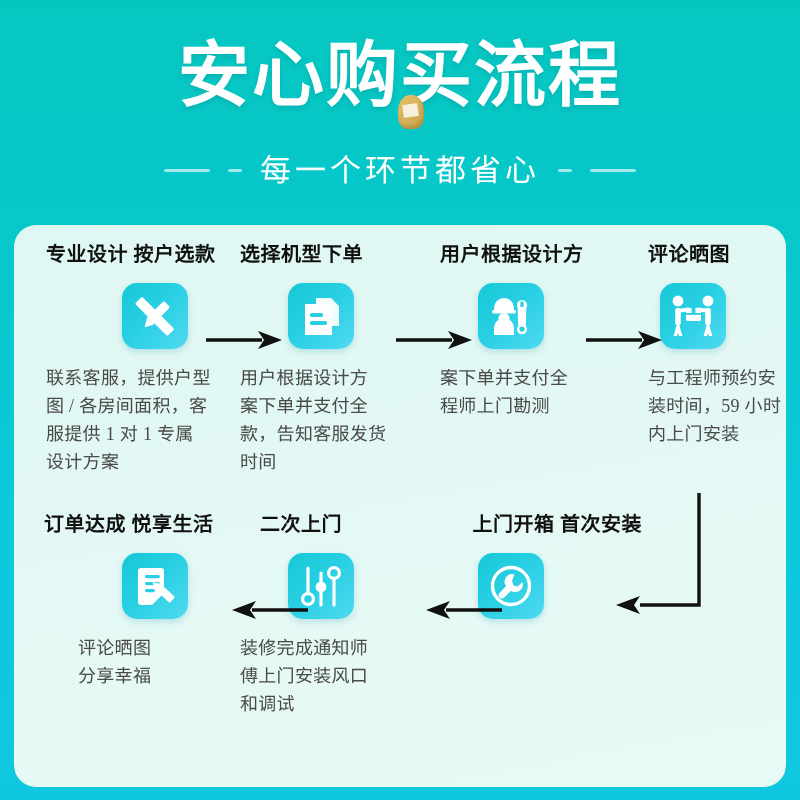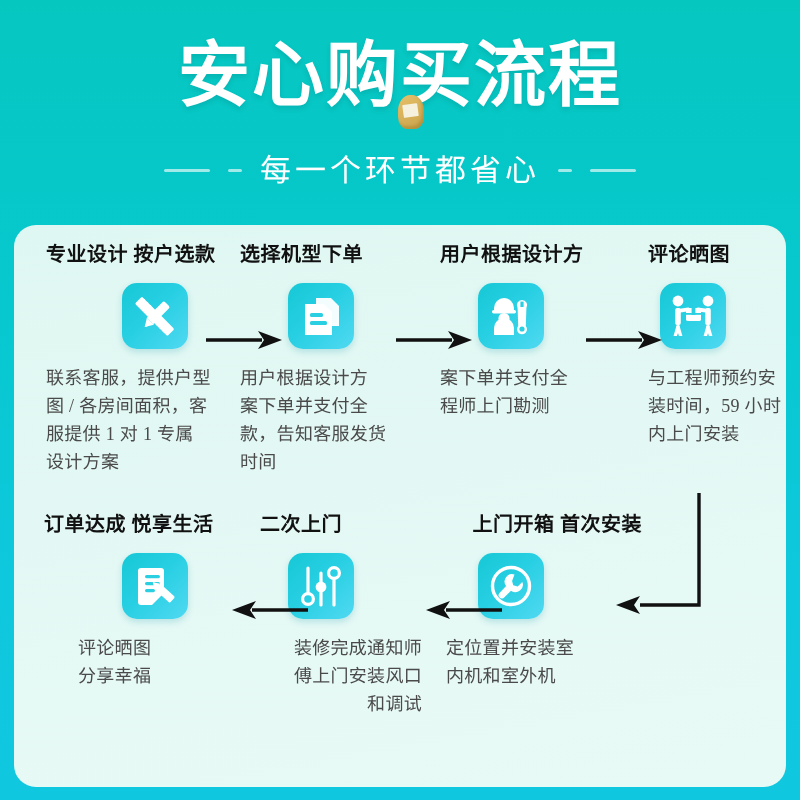--- a/index.html
+++ b/index.html
@@ -347,37 +347,35 @@
             <g stroke="#ffffff" stroke-width="3.2" fill="none" stroke-linecap="round">
               <path d="M20 15 V40"></path>
               <path d="M33 20 V52"></path>
               <path d="M46 26 V52"></path>
             </g>
             <circle cx="20" cy="46" r="5.4" fill="none" stroke="#ffffff" stroke-width="3.2"></circle>
             <circle cx="33" cy="34" r="5.4" fill="#ffffff"></circle>
             <circle cx="46" cy="20" r="5.4" fill="none" stroke="#ffffff" stroke-width="3.2"></circle>
           </svg>
         </div>
-        <div class="step-desc" style="padding-left:8px;text-align:right;">装修完成通知师
+        <div class="step-desc" style="padding-left:8px;">装修完成通知师
 傅上门安装风口
 和调试</div>
       </div>
 
       <div class="step" style="width:220px;">
         <div class="step-title" style="text-align:right; padding-left:18px;">上门开箱 首次安装</div>
         <div class="tile" style="margin-left:56px;">
           <svg viewBox="0 0 66 66" aria-hidden="true">
             <circle cx="33" cy="33" r="18.5" fill="none" stroke="#ffffff" stroke-width="3.4"></circle>
             <g fill="#ffffff">
               <path d="M36.5 21.5 a7.5 7.5 0 0 0 -8.4 11.6 l-6.8 7.2 a3.2 3.2 0 0 0 4.6 4.4 l7.1 -6.9 a7.5 7.5 0 0 0 11.3 -8.9 l-4.6 4.6 -4.4 -1.2 -1.2 -4.4 z"></path>
             </g>
           </svg>
         </div>
-        <div class="step-desc" style="padding-left:24px;">定位置并安装室
-内机和室外机</div>
       </div>
     </div>
 
     <div class="arrow" style="left:410px; top:374px;">
       <svg width="78" height="22" viewBox="0 0 78 22">
         <path d="M78 11 h-56" stroke="#111111" stroke-width="3.4" fill="none"></path>
         <path d="M2 11 L26 2 L20 11 L26 20 Z" fill="#111111"></path>
       </svg>
     </div>
     <div class="arrow" style="left:216px; top:374px;">

